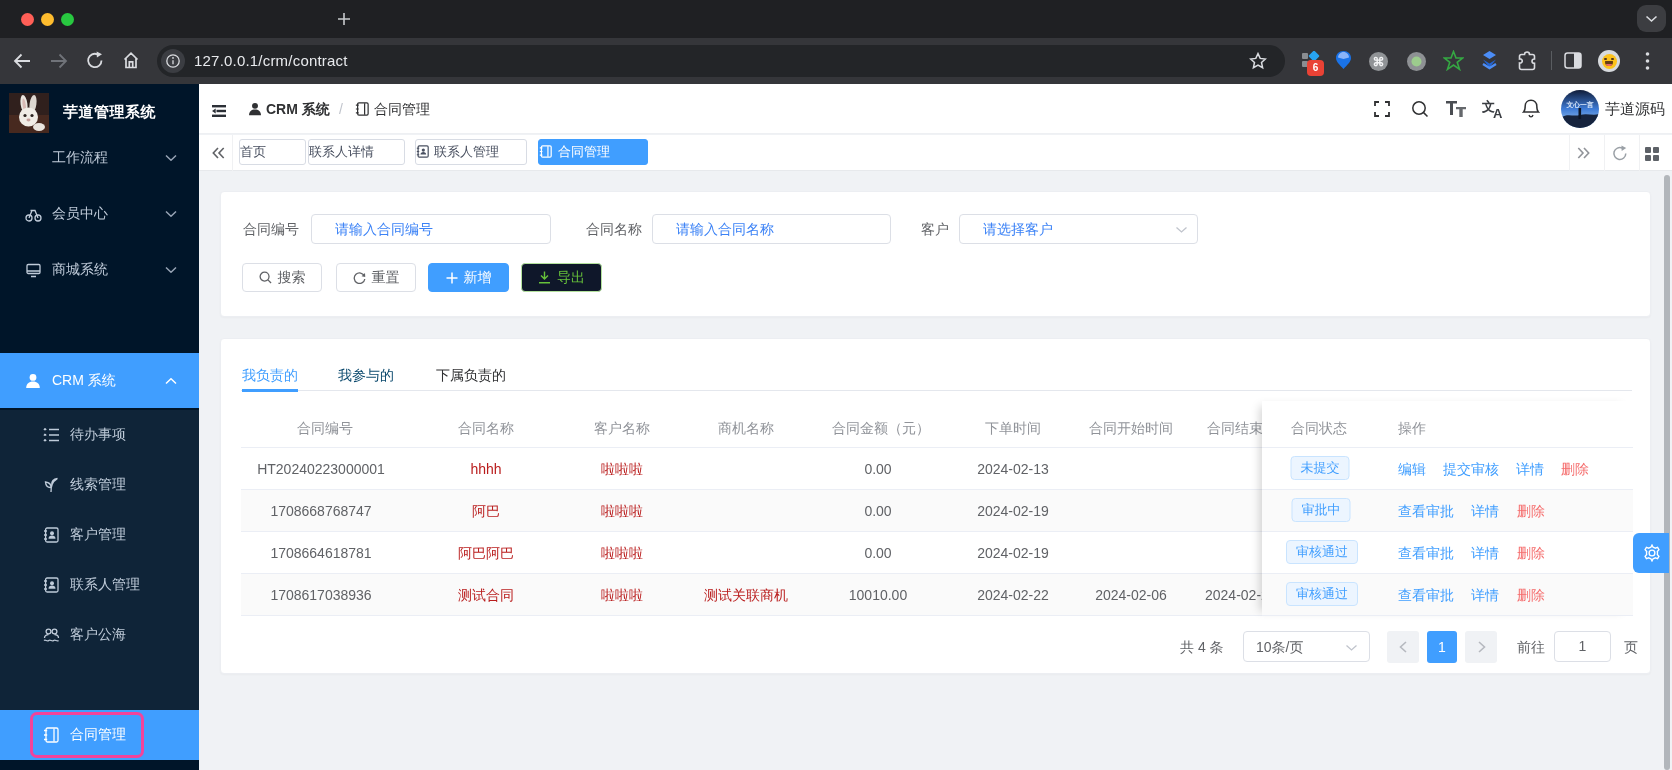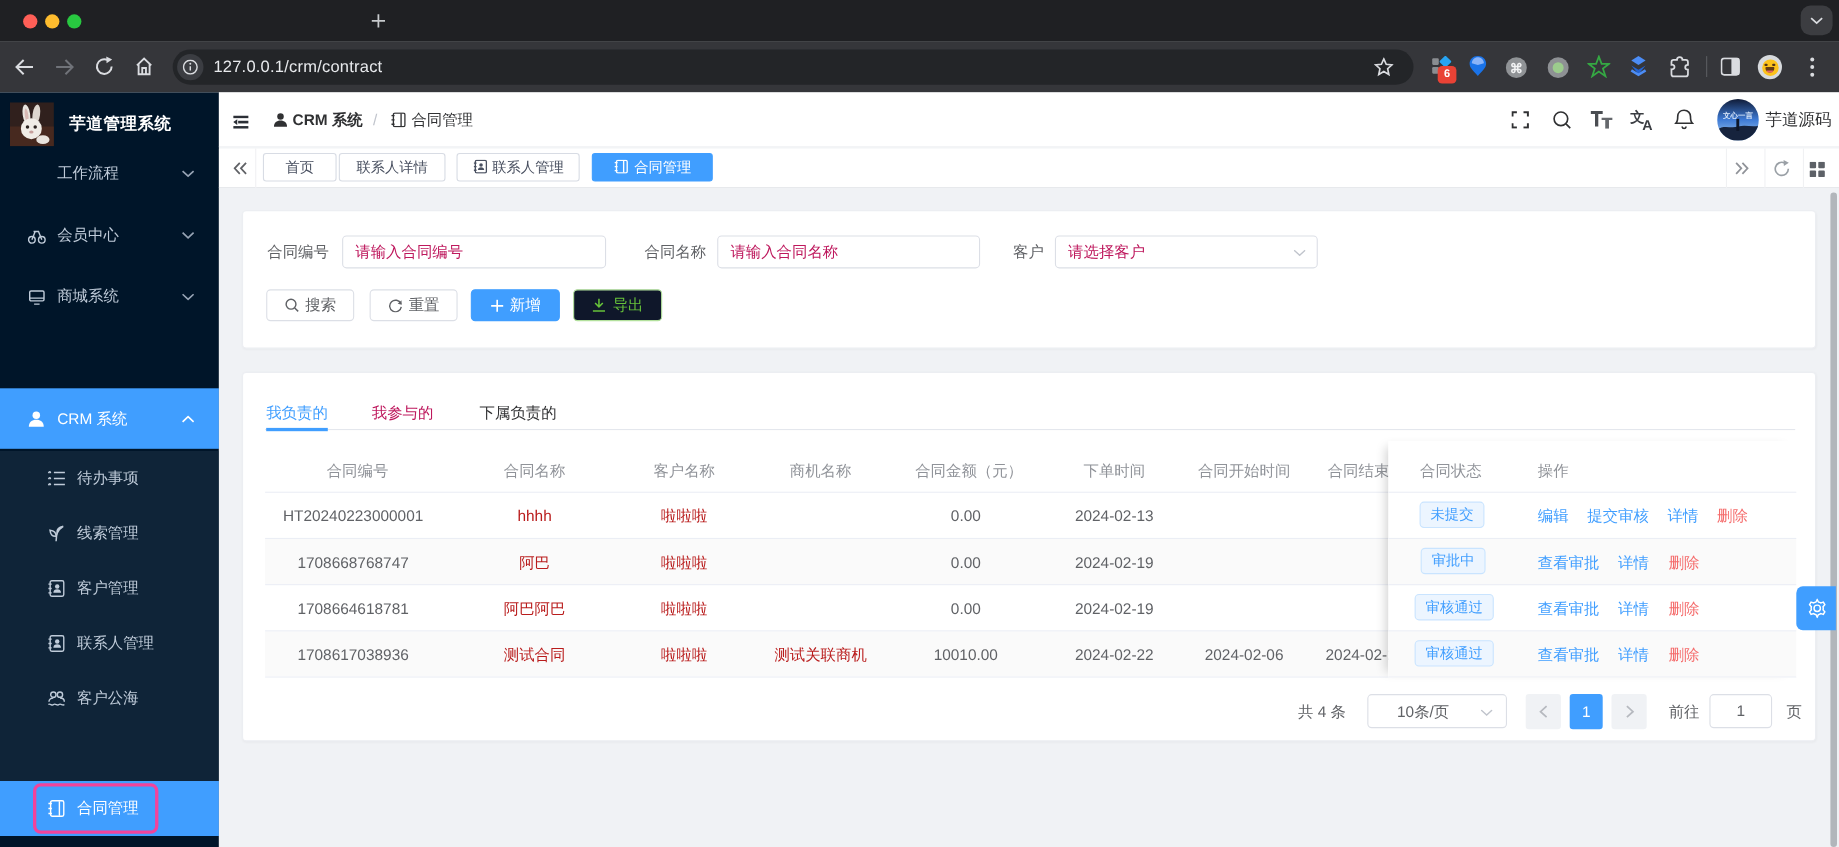--- a/index.html
+++ b/index.html
@@ -22,24 +22,24 @@
 #main{left:199px;top:171px;width:1473px;height:599px;background:#f0f2f5}
 .card{position:absolute;left:21px;width:1431px;background:#fff;border-radius:4px;border:1px solid #eceef2;box-shadow:0 1px 2px rgba(0,0,0,.03)}
 
 .mi{position:absolute;left:0;width:199px;color:#bfcbd9;font-size:14px}
 .mi .t{position:absolute;left:52px;top:50%;transform:translateY(-50%)}
 .mi .chev{position:absolute;right:22px;top:50%;transform:translateY(-50%)}
 .mi .ic{position:absolute;left:25px;top:50%;transform:translateY(-50%)}
 .smi .ic{left:43px}
 .smi .t{left:70px}
 
-.tg{position:absolute;top:4px;height:26px;border:1px solid #d8dce4;border-radius:3px;background:#fff;color:#495060;font-size:13px;line-height:24px;text-align:center}
+.tg{position:absolute;top:4px;height:26px;border:1px solid #d8dce4;border-radius:3px;background:#fff;color:#495060;font-size:13px;line-height:24px;text-align:left}
 
 .lbl{position:absolute;font-size:14px;color:#606266;line-height:30px}
-.inp{position:absolute;height:30px;border:1px solid #dcdfe6;border-radius:4px;background:#fff;font-size:14px;color:#be185d;line-height:28px;padding-left:11px}
+.inp{position:absolute;height:30px;border:1px solid #dcdfe6;border-radius:4px;background:#fff;font-size:14px;color:#3b82f6;line-height:28px;padding-left:23px}
 .btn{position:absolute;top:262px;height:29px;border:1px solid #dcdfe6;border-radius:4px;background:#fff;font-size:14px;color:#606266;display:flex;align-items:center;justify-content:center;gap:6px}
 
 .cell{position:absolute;transform:translateX(-50%);font-size:14px;white-space:nowrap}
 .hd{color:#909399}
 .bd{color:#606266}
 .blue{color:#b91c1c}
 .red{color:#f56c6c}
 .rowline{position:absolute;left:20px;width:1392px;height:1px;background:#ebeef5}
 .stripe{position:absolute;left:20px;width:1392px;height:41px;background:#fafafa}
 .stag{position:absolute;transform:translateX(-50%);height:24px;line-height:22px;padding:0 9px;border:1px solid #c9e4ff;background:#ecf5ff;color:#409eff;border-radius:4px;font-size:13px}
@@ -368,21 +368,21 @@
         </svg>新增</div>
     <div class="btn" style="left:300px;top:71px;width:81px;background:#0f172a;border-color:#b3e19d;color:#67c23a">
       <svg width="13" height="13" viewBox="0 0 13 13" fill="none" stroke="#67c23a" stroke-width="1.4">
           <path d="M6.5 0.5 V7.5 M3 4.5 L6.5 8 L10 4.5 M1 11.8 H12"></path>
         </svg>导出</div>
   </div>
 
   <div class="card" style="top:167px;height:336px">
 
     <span class="a" style="left:21px;top:28px;font-size:14px;font-weight:400;color:#409eff">我负责的</span>
-    <span class="a" style="left:117px;top:28px;font-size:14px;font-weight:500;color:#be185d">我参与的</span>
+    <span class="a" style="left:117px;top:28px;font-size:14px;font-weight:500;color:#0c4a6e">我参与的</span>
     <span class="a" style="left:215px;top:28px;font-size:14px;font-weight:400;color:#303133">下属负责的</span>
     <div class="a" style="left:20px;top:51px;width:1391px;height:1px;background:#e4e7ed"></div>
     <div class="a" style="left:21px;top:50px;width:56px;height:2.5px;background:#409eff"></div>
 
     <span class="cell hd" style="left:104px;top:81px">合同编号</span>
     <span class="cell hd" style="left:265px;top:81px">合同名称</span>
     <span class="cell hd" style="left:401px;top:81px">客户名称</span>
     <span class="cell hd" style="left:525px;top:81px">商机名称</span>
     <span class="cell hd" style="left:660px;top:81px">合同金额（元）</span>
     <span class="cell hd" style="left:792px;top:81px">下单时间</span>
@@ -448,21 +448,21 @@
       <span class="lnk" style="left:209px;top:144px">详情</span>
       <span class="lnk" style="left:255px;top:144px;color:#f56c6c">删除</span>
       <div class="stag" style="left:60px;top:181px">审核通过</div>
       <span class="lnk" style="left:136px;top:186px">查看审批</span>
       <span class="lnk" style="left:209px;top:186px">详情</span>
       <span class="lnk" style="left:255px;top:186px;color:#f56c6c">删除</span>
     </div>
 
     <span class="a" style="left:959px;top:300px;font-size:14px;color:#606266">共 4 条</span>
     <div class="a" style="left:1022px;top:292px;width:127px;height:31px;border:1px solid #dcdfe6;border-radius:4px">
-      <span class="a" style="left:26px;top:7px;font-size:14px;color:#606266">10条/页</span>
+      <span class="a" style="left:12px;top:7px;font-size:14px;color:#606266">10条/页</span>
       <svg class="a" style="right:12px;top:13px" width="11" height="6" viewBox="0 0 11 6" fill="none" stroke="#c0c4cc" stroke-width="1.3">
           <path d="M0.5 0.5 L5.5 5 L10.5 0.5"></path>
         </svg>
     </div>
     <div class="a" style="left:1166px;top:292px;width:32px;height:32px;background:#f0f2f5;border-radius:3px">
       <svg class="a" style="left:12px;top:10px" width="8" height="12" viewBox="0 0 8 12" fill="none" stroke="#b6b9bf" stroke-width="1.6">
           <path d="M7 1 L1.5 6 L7 11"></path>
         </svg>
     </div>
     <div class="a" style="left:1206px;top:292px;width:30px;height:32px;background:#409eff;border-radius:3px;color:#fff;font-size:14px;text-align:center;line-height:32px">1</div>

